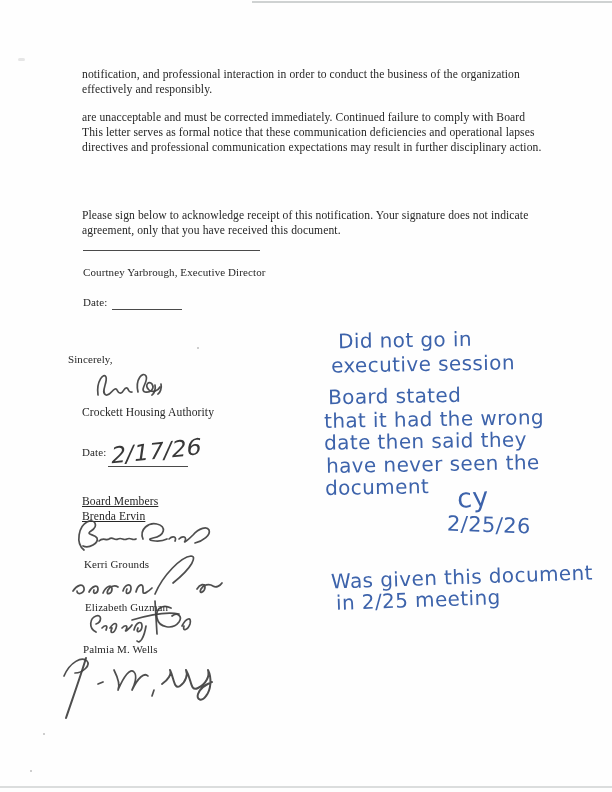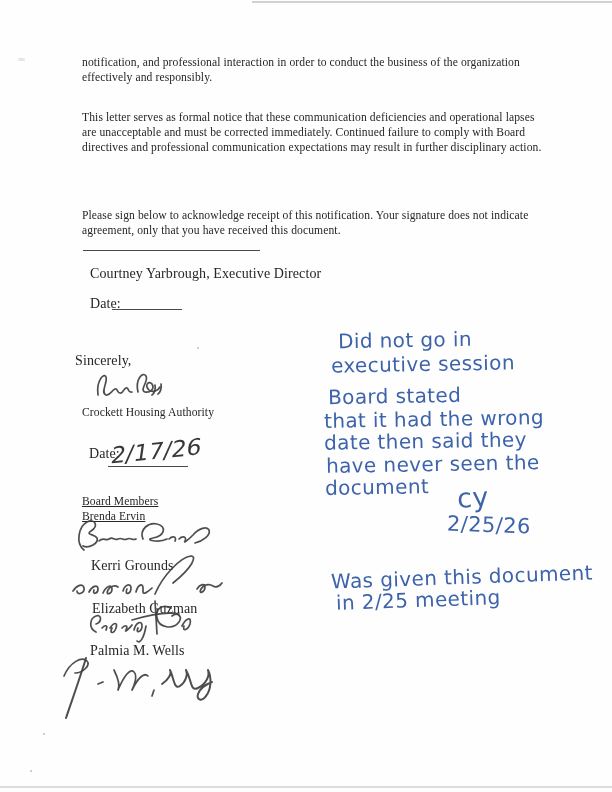--- a/index.html
+++ b/index.html
@@ -4,21 +4,21 @@
 <style>
   html,body{margin:0;padding:0;background:#ffffff;}
   .page{
     position:relative;width:612px;height:792px;overflow:hidden;
     background:#fefefe;
     font-family:"Liberation Serif",serif;color:#262626;
   }
   
   .para{position:absolute;left:82px;}
   .ln{white-space:nowrap;font-size:11.6px;line-height:14.8px;letter-spacing:0.1px;}
-  .tline{position:absolute;white-space:nowrap;font-size:14px;letter-spacing:0.1px;margin-left:7px;}
+  .tline{position:absolute;white-space:nowrap;font-size:11px;letter-spacing:0.1px;}
   .uline{position:absolute;border-bottom:1.2px solid #4a4a4a;height:0;}
   
   .hw{position:absolute;white-space:nowrap;font-family:"DejaVu Sans",sans-serif;}
   .hw-blue{color:var(--ink-blue,#3d63ab);font-size:20px;letter-spacing:0.4px;transform:rotate(-1deg);}
   .hw-dark{color:#383838;}
   .sig{position:absolute;}
   .sig path{fill:none;stroke:var(--ink-sig,#3f3f3f);stroke-width:1.7;stroke-linecap:round;stroke-linejoin:round;opacity:0.92;}
   
   .artifact{position:absolute;}
   .speck{width:2px;height:2px;border-radius:50%;background:#8d8d8d;opacity:.55;}
@@ -28,28 +28,28 @@
 
 <div class="page">
 
   <div class="artifact" style="left:252px;top:1px;width:360px;height:2px;background:#b6baba;opacity:.65;"></div>
   <div class="artifact" style="left:0;top:786px;width:612px;height:2px;background:#c3c7c7;opacity:.6;"></div>
   <div class="artifact speck" style="left:197px;top:347px;"></div>
   <div class="artifact speck" style="left:43px;top:733px;"></div>
   <div class="artifact speck" style="left:30px;top:770px;"></div>
   <div class="artifact" style="left:18px;top:58px;width:7px;height:3px;background:#dcdcdc;opacity:.7;border-radius:2px;"></div>
 
-  <div class="para" style="top:56px;">
+  <div class="para" style="top:68px;">
     <div class="ln">notification, and professional interaction in order to conduct the business of the organization</div>
     <div class="ln">effectively and responsibly.</div>
   </div>
 
   <div class="para" style="top:111px;">
+    <div class="ln">are unacceptable and must be corrected immediately. Continued failure to comply with Board</div>
     <div class="ln">This letter serves as formal notice that these communication deficiencies and operational lapses</div>
-    <div class="ln">are unacceptable and must be corrected immediately. Continued failure to comply with Board</div>
     <div class="ln">directives and professional communication expectations may result in further disciplinary action.</div>
   </div>
 
   <div class="para" style="top:209px;">
     <div class="ln">Please sign below to acknowledge receipt of this notification.  Your signature does not indicate</div>
     <div class="ln">agreement, only that you have received this document.</div>
   </div>
 
   <div class="uline" style="left:83px;top:250px;width:177px;"></div>
   <div class="tline" style="left:83px;top:266px;">Courtney Yarbrough, Executive Director</div>

